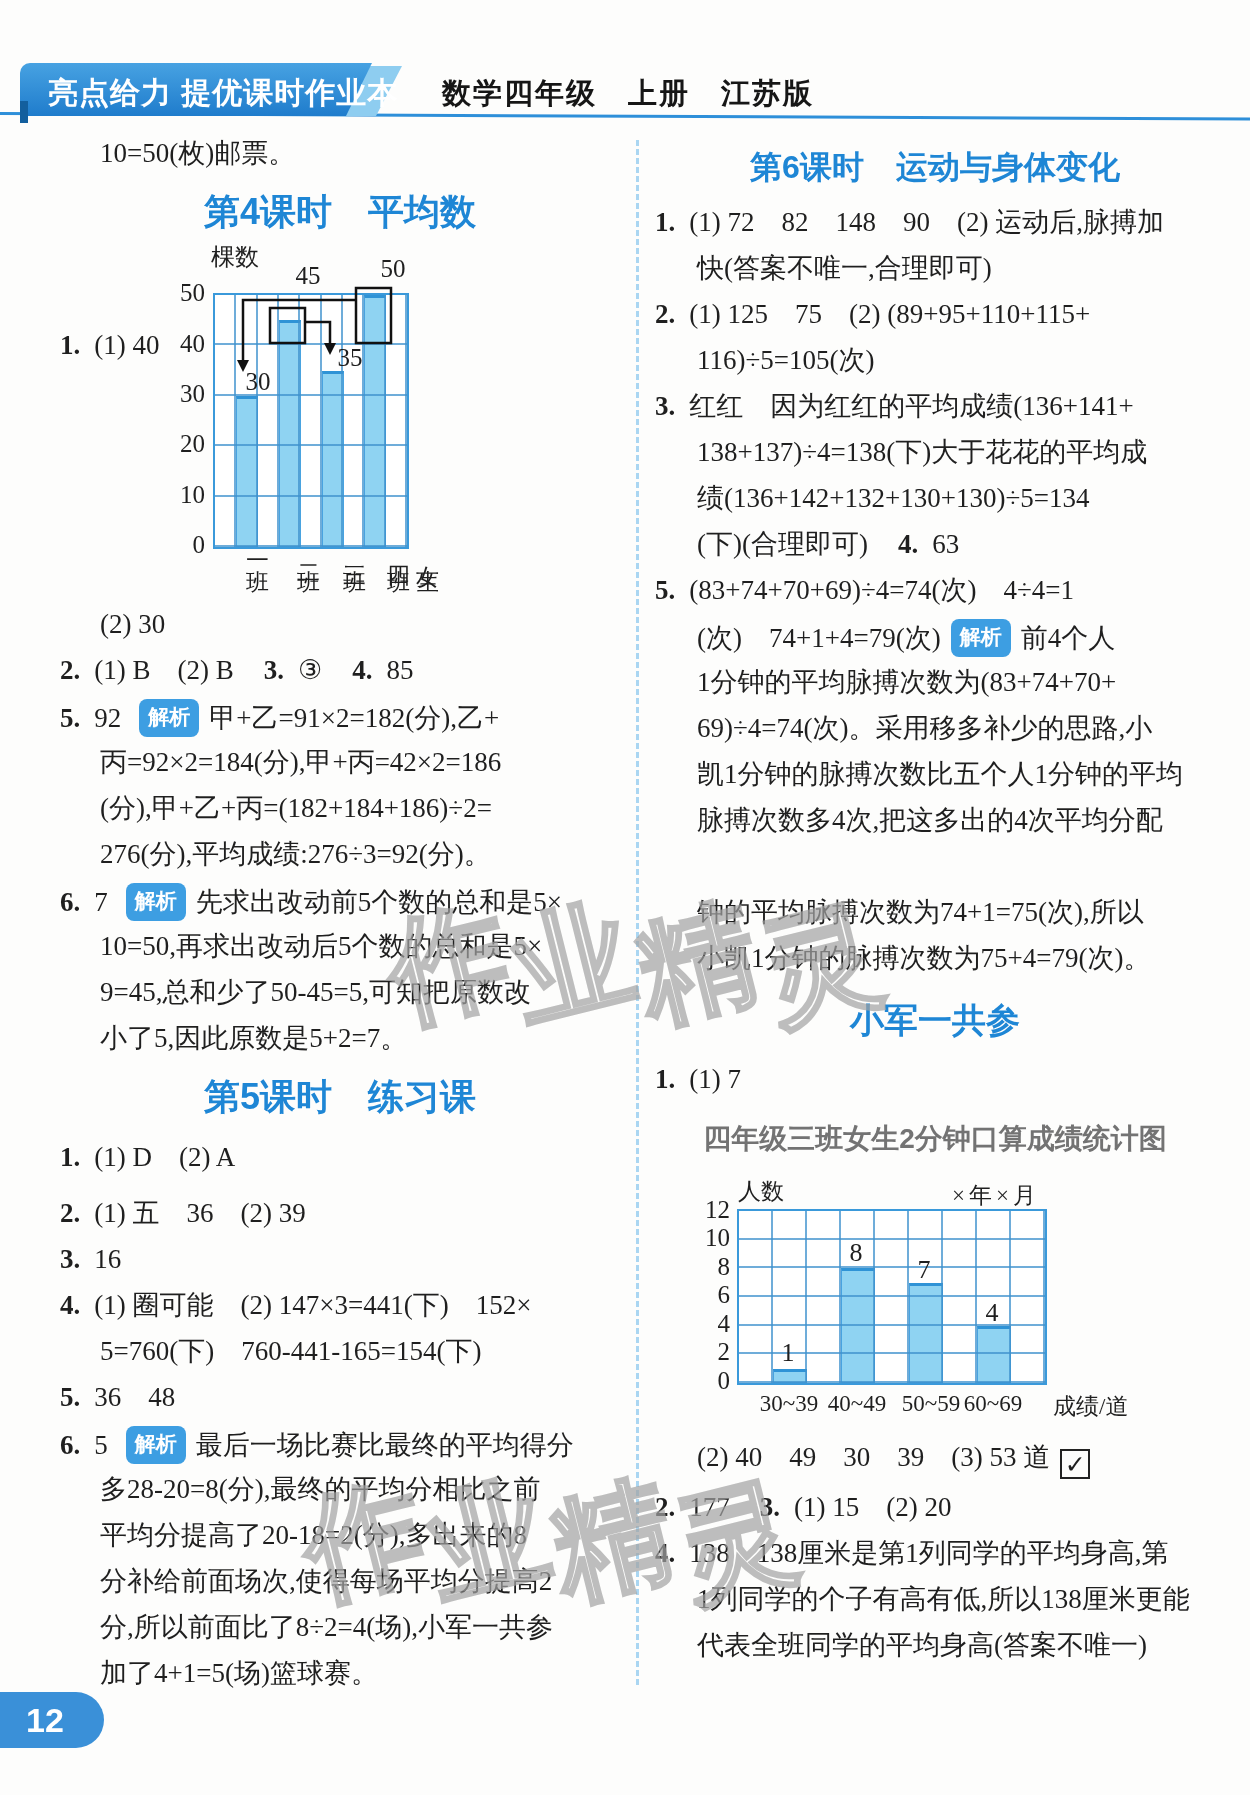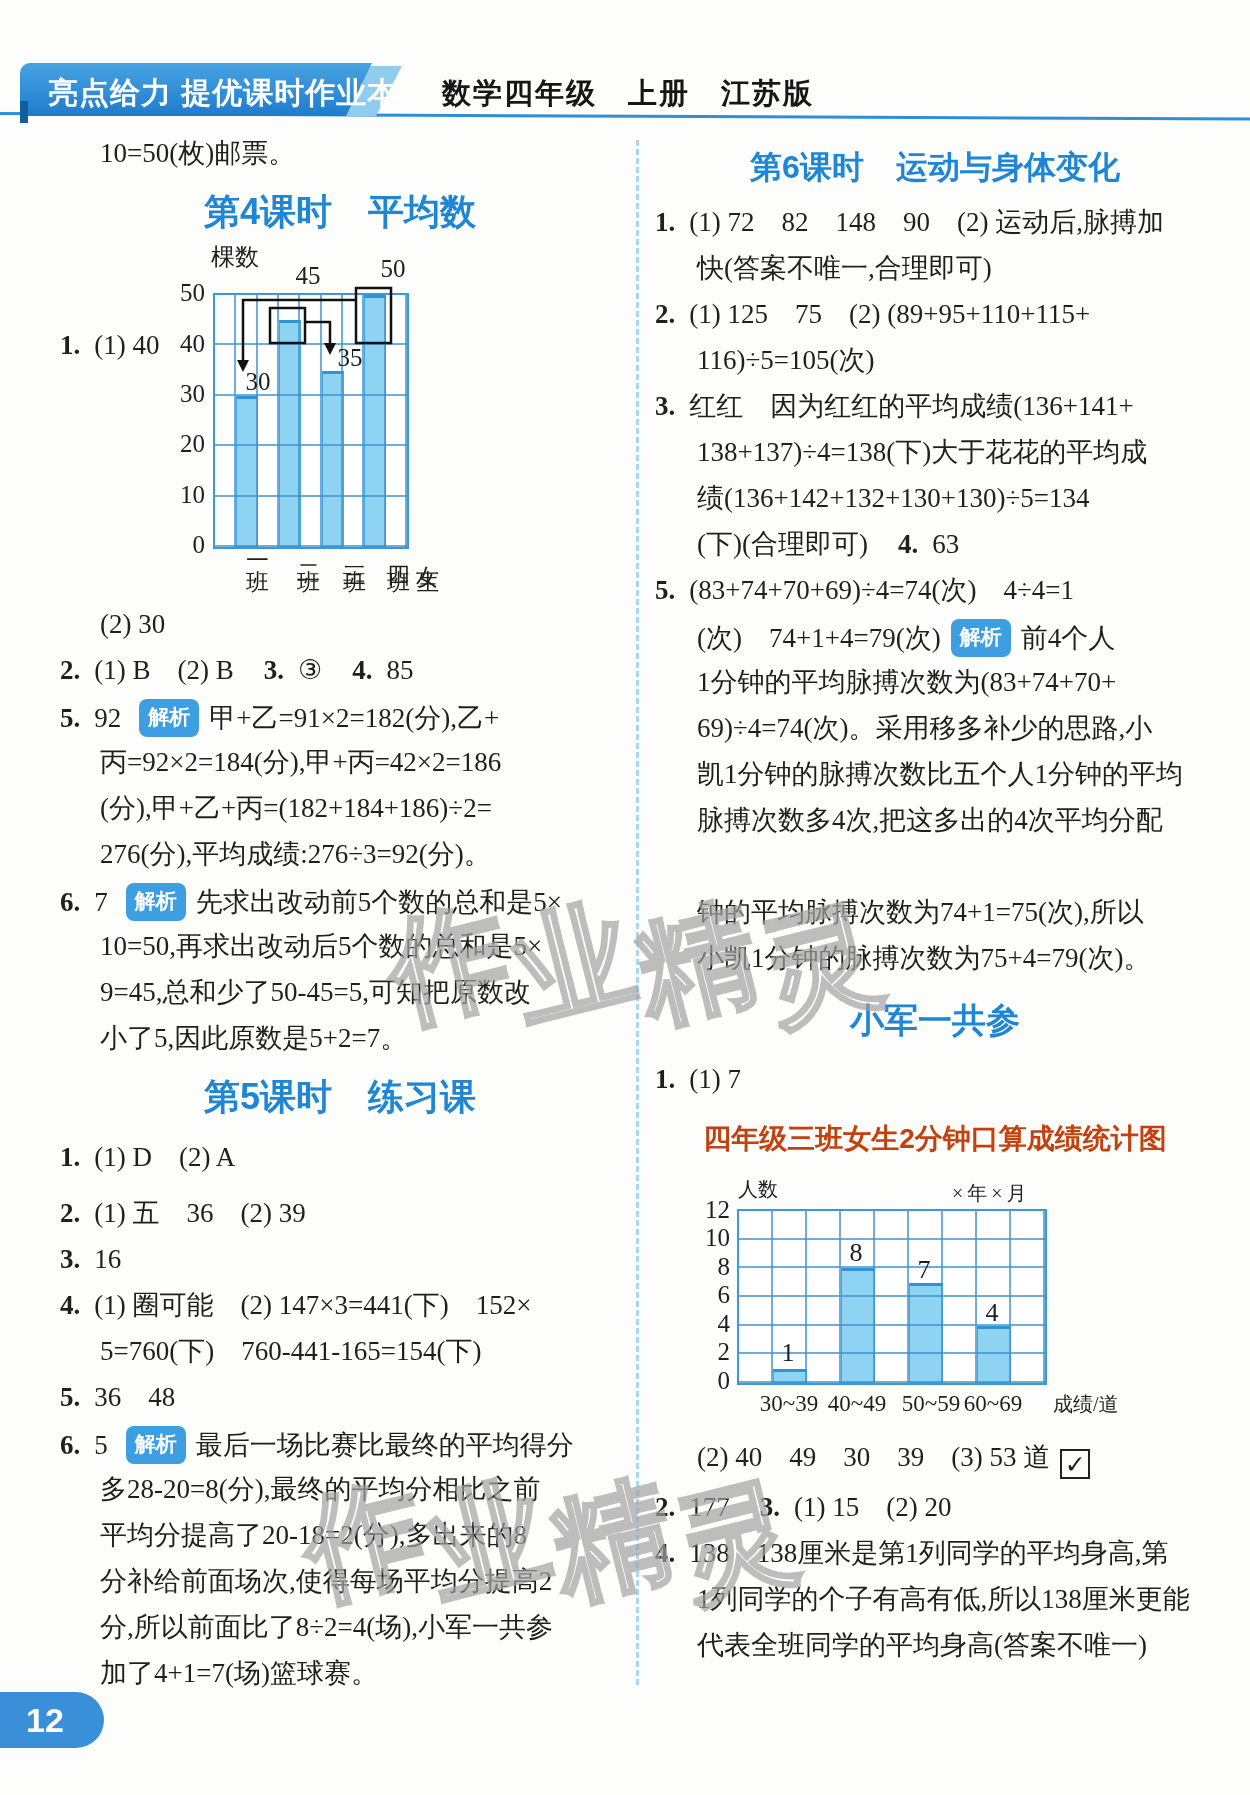--- a/index.html
+++ b/index.html
@@ -32,23 +32,23 @@
       vertical-align:-7px;text-align:center;font-size:25px;line-height:27px;box-sizing:border-box}
   
   .plot{position:absolute;border:2.5px solid #3a99da;background:#fff}
   .gridov{position:absolute;left:0;top:0;right:0;bottom:0;pointer-events:none;z-index:3}
   .bar{position:absolute;bottom:0;background:#8fd3f2;border:1px solid #49a3e0;
        border-top:3px solid #2f93d6;box-sizing:border-box;z-index:2}
   .tick{position:absolute;width:42px;text-align:right;font-size:25px}
   .xcat{position:absolute;font-size:23px;text-align:center}
   .vlab{position:absolute;writing-mode:vertical-rl;text-orientation:upright;font-size:23px;letter-spacing:4px}
   .blab{position:absolute;width:34px;text-align:center;font-size:25px;z-index:4}
-  .axlab{position:absolute;font-size:20px}
+  .axlab{position:absolute;font-size:23px}
   .ctitle{position:absolute;left:655px;top:1120px;width:560px;text-align:center;
-      font-family:"Liberation Sans","DejaVu Sans",sans-serif;font-weight:bold;font-size:28px;color:#c2410c}
+      font-family:"Liberation Sans","DejaVu Sans",sans-serif;font-weight:bold;font-size:28px;color:#737373}
   .anno{position:absolute;z-index:5}
   
   .wm{position:absolute;display:flex;gap:6px;opacity:.7;pointer-events:none;z-index:6}
   .wm span{font-family:"Liberation Sans","DejaVu Sans",sans-serif;font-weight:bold;font-size:118px;
       color:transparent;-webkit-text-stroke:3px #a3a3a3;transform:rotate(-14deg)}
   .pill{position:absolute;left:0;top:1692px;width:104px;height:56px;background:#3a90d8;
       border-radius:0 28px 28px 0;color:#fff;font-family:"Liberation Sans",sans-serif;font-size:34px;
       font-weight:bold;text-align:center;line-height:56px;padding-right:14px;box-sizing:border-box}
 </style>
 </head>
@@ -161,21 +161,21 @@
   <div class="ln" style="left:60px;top:1380px">
     <b class="mk">5.</b><span>36　48</span>
   </div>
   <div class="ln" style="left:60px;top:1426px">
     <b class="mk">6.</b><span class="ans">5</span><span class="jx">解析</span><span>最后一场比赛比最终的平均得分</span>
   </div>
   <div class="ln" style="left:100px;top:1472px">多28-20=8(分),最终的平均分相比之前</div>
   <div class="ln" style="left:100px;top:1518px">平均分提高了20-18=2(分),多出来的8</div>
   <div class="ln" style="left:100px;top:1564px">分补给前面场次,使得每场平均分提高2</div>
   <div class="ln" style="left:100px;top:1610px">分,所以前面比了8÷2=4(场),小军一共参</div>
-  <div class="ln" style="left:100px;top:1656px">加了4+1=7(场)篮球赛。</div>
+  <div class="ln" style="left:100px;top:1656px">加了4+1=5(场)篮球赛。</div>
 
   <div class="h-blue" style="left:655px;top:146px;width:560px;font-size:32px">第6课时　运动与身体变化</div>
 
   <div class="ln" style="left:655px;top:205px">
     <b class="mk">1.</b><span>(1) 72　82　148　90　(2) 运动后,脉搏加</span>
   </div>
   <div class="ln" style="left:697px;top:251px">快(答案不唯一,合理即可)</div>
 
   <div class="ln" style="left:655px;top:297px">
     <b class="mk">2.</b><span>(1) 125　75　(2) (89+95+110+115+</span>

